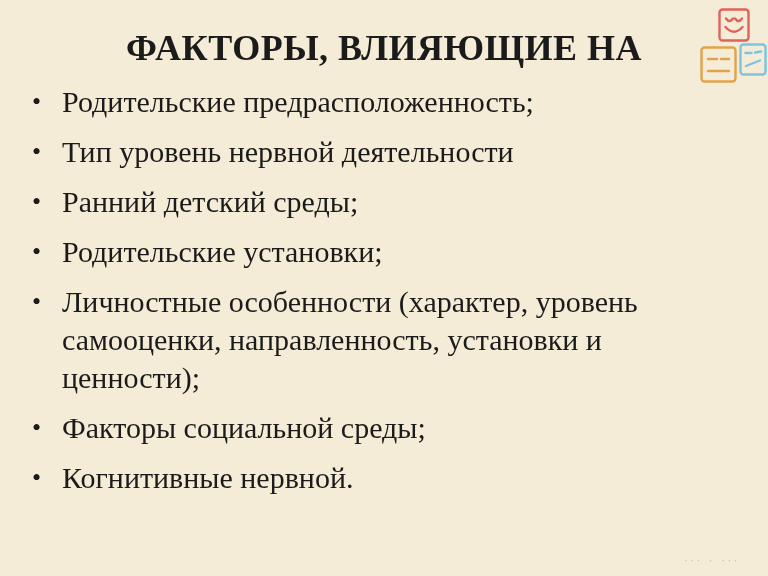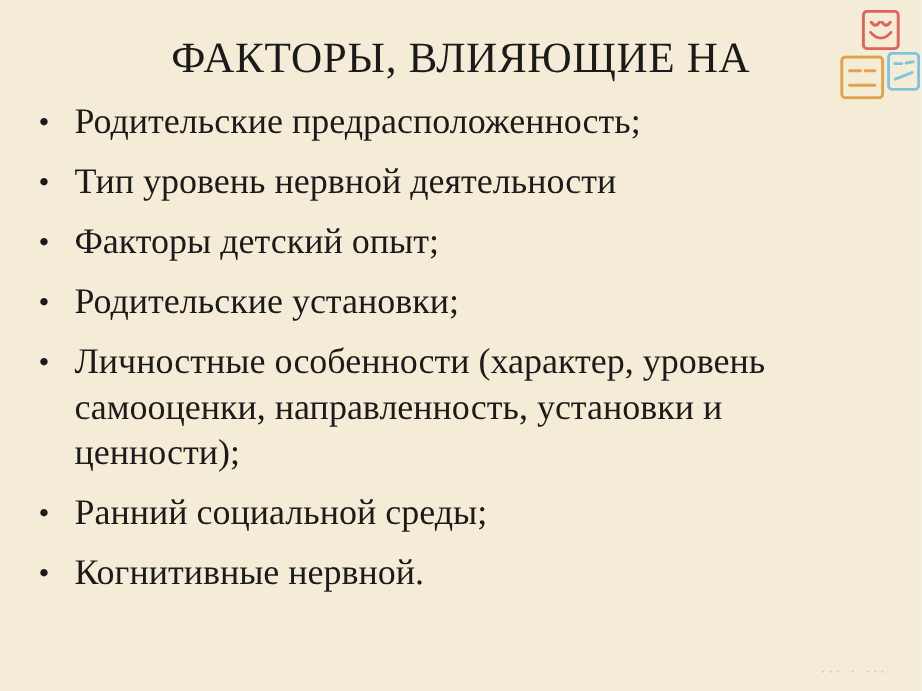--- a/index.html
+++ b/index.html
@@ -9,21 +9,21 @@
     height: 576px;
     background: #f5ecd7;
     color: #1b1b1b;
     font-family: "Liberation Serif", "DejaVu Serif", serif;
     overflow: hidden;
     box-sizing: border-box;
   }
   .title {
     margin-top: 26px;
     text-align: center;
-    font-weight: normal;
+    font-weight: bold;
     font-size: 36px;
     line-height: 45px;
     letter-spacing: 0.5px;
   }
   .bullets {
     list-style: none;
     margin: 12px 0 0 0;
     padding: 0 44px 0 32px;
     display: flex;
     flex-direction: column;
@@ -76,33 +76,33 @@
     <li>
       <span class="bullet-marker">•</span>
       <span class="bullet-text">Родительские предрасположенность;</span>
     </li>
     <li>
       <span class="bullet-marker">•</span>
       <span class="bullet-text">Тип уровень нервной деятельности</span>
     </li>
     <li>
       <span class="bullet-marker">•</span>
-      <span class="bullet-text">Факторы детский опыт;</span>
+      <span class="bullet-text">Ранний детский среды;</span>
     </li>
     <li>
       <span class="bullet-marker">•</span>
       <span class="bullet-text">Родительские установки;</span>
     </li>
     <li>
       <span class="bullet-marker">•</span>
       <span class="bullet-text">Личностные особенности (характер, уровень самооценки, направленность, установки и ценности);</span>
     </li>
     <li>
       <span class="bullet-marker">•</span>
-      <span class="bullet-text">Ранний социальной среды;</span>
+      <span class="bullet-text">Факторы социальной среды;</span>
     </li>
     <li>
       <span class="bullet-marker">•</span>
       <span class="bullet-text">Когнитивные нервной.</span>
     </li>
   </ul>
 
   <div class="emoji-stack">
     <svg class="emoji-happy" width="32" height="34" viewBox="0 0 32 34">
       <g fill="none" stroke-width="2.4" stroke-linecap="round" stroke="#df635b">

